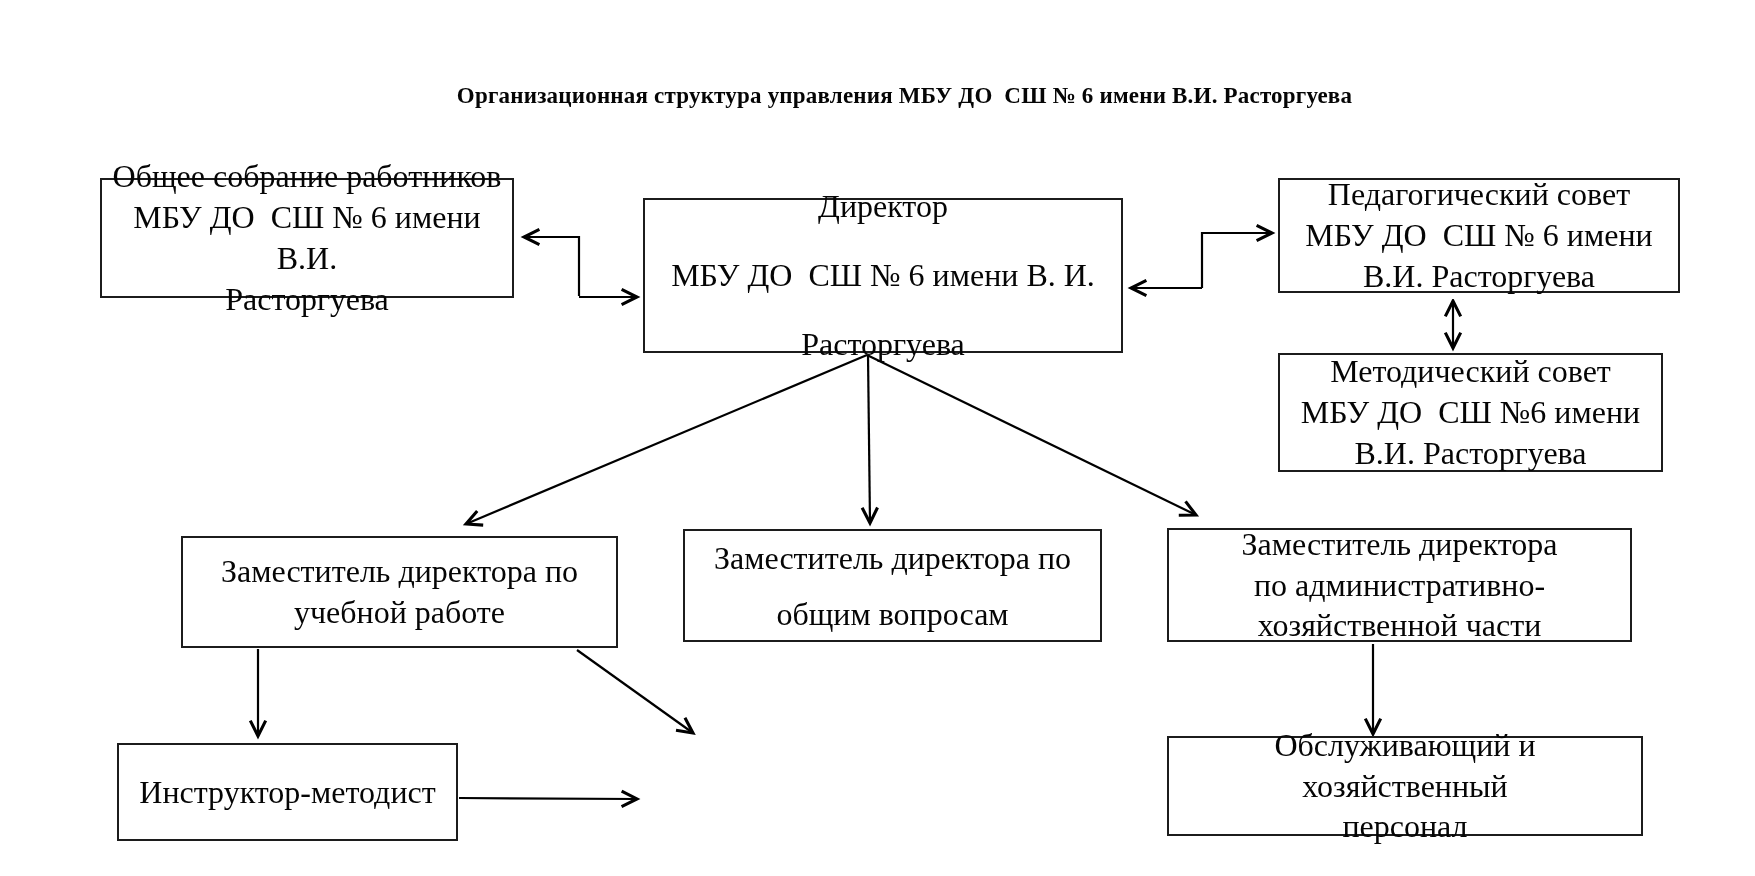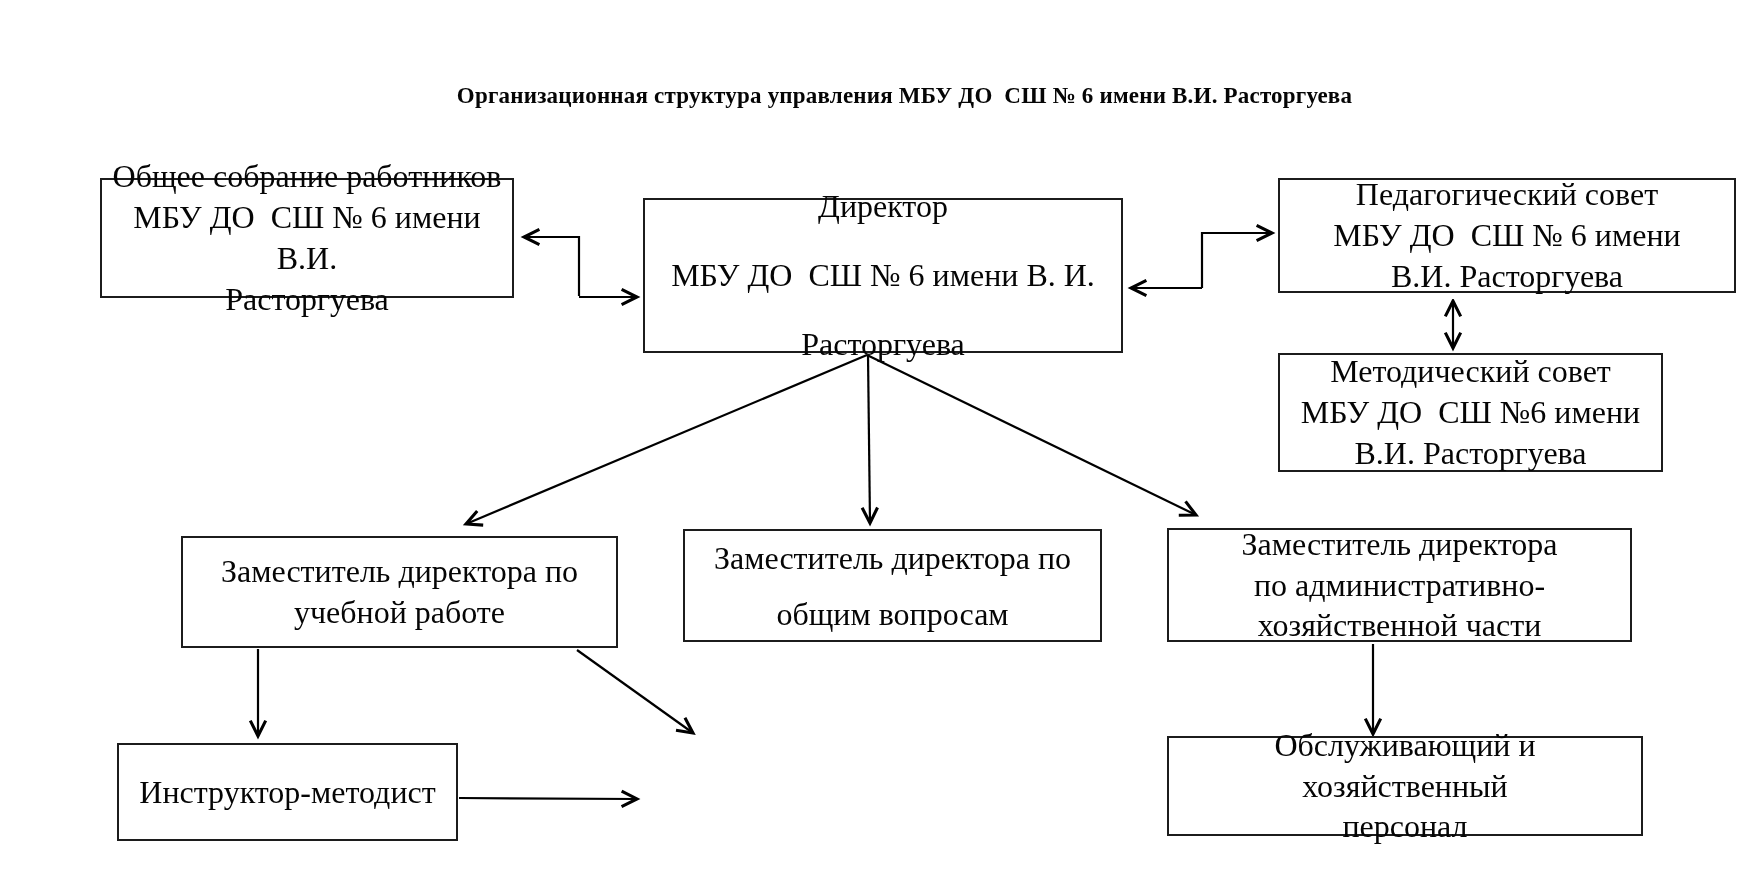--- a/index.html
+++ b/index.html
@@ -99,21 +99,21 @@
     <div class="line">МБУ ДО  СШ № 6 имени В.И.</div>
     <div class="line">Расторгуева</div>
   </div>
 
   <div class="box" style="left:643px; top:198px; width:480px; height:155px;gap:28px;">
     <div class="line">Директор</div>
     <div class="line">МБУ ДО  СШ № 6 имени В. И.</div>
     <div class="line">Расторгуева</div>
   </div>
 
-  <div class="box" style="left:1278px; top:178px; width:458px; height:115px;">
+  <div class="box" style="left:1278px; top:178px; width:402px; height:115px;">
     <div class="line">Педагогический совет</div>
     <div class="line">МБУ ДО  СШ № 6 имени</div>
     <div class="line">В.И. Расторгуева</div>
   </div>
 
   <div class="box" style="left:1278px; top:353px; width:385px; height:119px;">
     <div class="line">Методический совет</div>
     <div class="line">МБУ ДО  СШ №6 имени</div>
     <div class="line">В.И. Расторгуева</div>
   </div>

